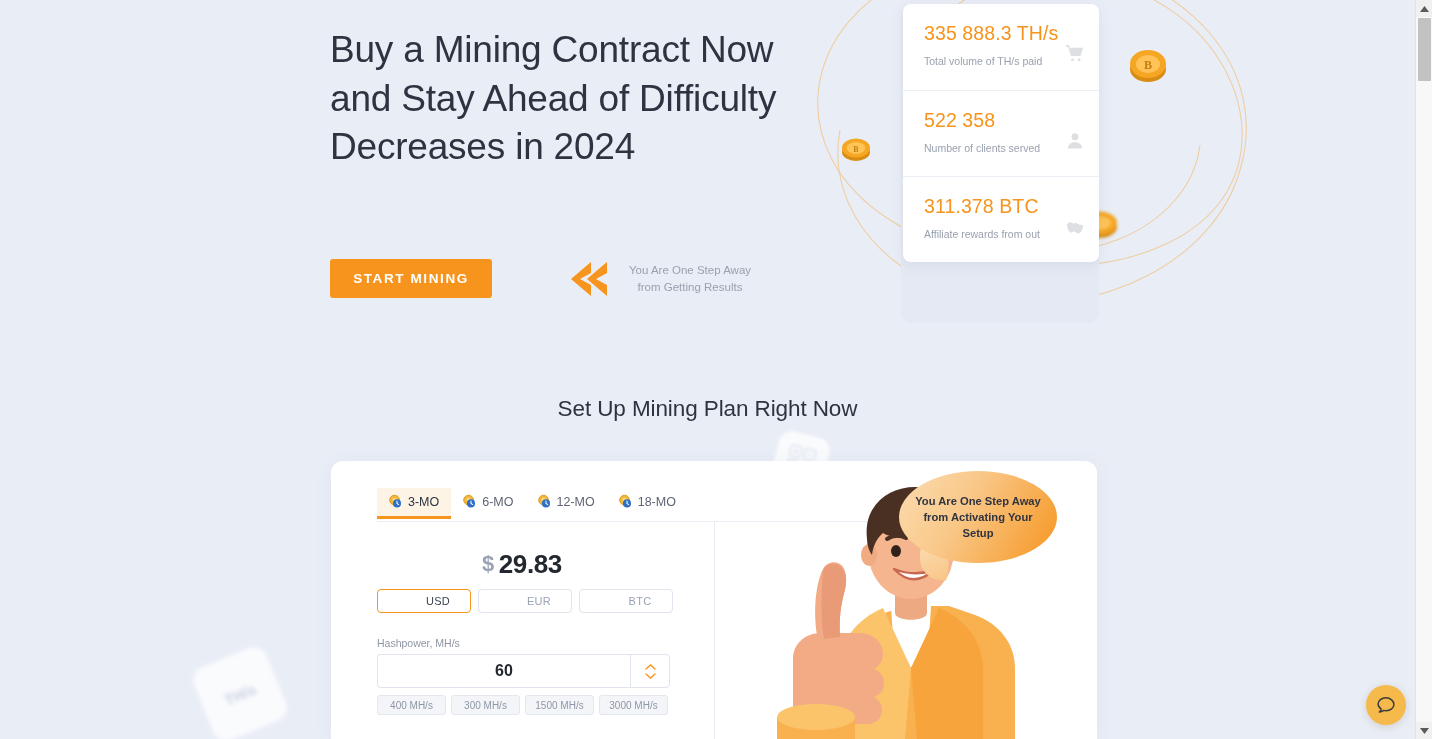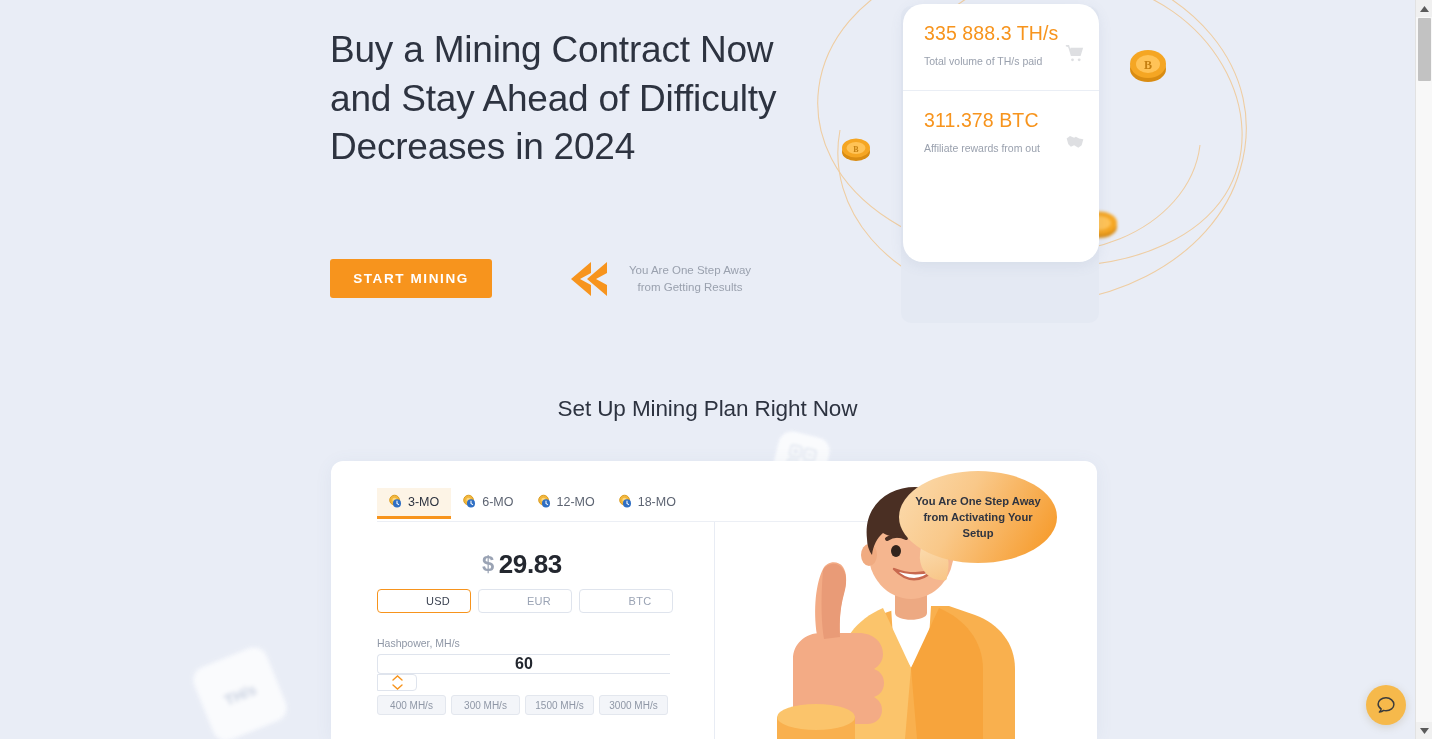--- a/index.html
+++ b/index.html
@@ -42,21 +42,21 @@
   .coin-b { left: 1127px; top: 45px; width: 42px; height: 40px; }
   .coin-c { left: 1079px; top: 208px; width: 40px; height: 32px; filter: blur(1.4px); }
 
   
   .stats-shadow {
     position: absolute; left: 901px; top: 6px; width: 198px; height: 317px;
     background: #e4e9f3; border-radius: 10px;
   }
   .stats-card {
     position: absolute; left: 903px; top: 4px; width: 196px; height: 258px;
-    background: #ffffff; border-radius: 20px; box-shadow: 0 3px 14px rgba(90,110,150,.10);
+    background: #ffffff; border-radius: 8px; box-shadow: 0 3px 14px rgba(90,110,150,.10);
     overflow: hidden;
   }
   .stat { position: relative; height: 86px; padding: 17px 20px 0 21px; }
   .stat + .stat { border-top: 1px solid #eaeef5; }
   .stat-value { font-size: 19.5px; color: #f7941d; font-weight: 400; line-height: 24px; letter-spacing: .1px; }
   .stat-label { margin-top: 9px; font-size: 10.5px; color: #9aa1ae; line-height: 14px; }
   .stat-icon { position: absolute; right: 14px; top: 40px; width: 20px; height: 20px; opacity: .28; }
 
   
   .section-title {
@@ -105,21 +105,21 @@
   .cur-row { position: absolute; left: 46px; top: 128px; display: flex; gap: 7px; }
   .cur-btn {
     width: 94px; height: 24px; border-radius: 4px; border: 1px solid #dfe4ed;
     background: #ffffff; color: #9aa3b4; font-size: 11px; letter-spacing: .3px;
     font-family: "Liberation Sans", sans-serif; cursor: pointer;
     display: flex; align-items: center; justify-content: center; padding-left: 28px;
   }
   .cur-btn.active { border-color: #f7941d; color: #3a4150; }
 
   .field-label { position: absolute; left: 46px; top: 176px; font-size: 10.5px; color: #8f97a6; }
-  .stepper { position: absolute; left: 46px; top: 193px; width: 293px; height: 34px; display: flex; flex-direction: column; }
+  .stepper { position: absolute; left: 46px; top: 193px; width: 293px; height: 34px; display: flex; }
   .stepper-input {
     flex: 1; border: 1px solid #dfe4ed; border-right: none; border-radius: 4px 0 0 4px;
     background: #ffffff; text-align: center; font-size: 16px; font-weight: 700; color: #23272f;
     font-family: "Liberation Sans", sans-serif; outline: none;
   }
   .stepper-btns {
     width: 40px; border: 1px solid #dfe4ed; border-radius: 0 4px 4px 0; background: #ffffff;
     display: flex; flex-direction: column; align-items: center; justify-content: center; gap: 3px; cursor: pointer;
   }
   .arrow-up, .arrow-dn { width: 11px; height: 6px; }
@@ -222,20 +222,28 @@
         <div class="stat-value">335 888.3 TH/s</div>
         <div class="stat-label">Total volume of TH/s paid</div>
         <svg class="stat-icon" viewBox="0 0 24 24" fill="#8a8f99">
           <path d="M1 2h3l3.6 11.6h10.2l2.4-7.6H7.2"></path>
           <path d="M1 2h3.2l3.5 11.4h10.4l2.5-7.9H6.6" fill="none" stroke="#8a8f99" stroke-width="1.7"></path>
           <circle cx="9" cy="19" r="1.7"></circle>
             <circle cx="17" cy="19" r="1.7"></circle>
         </svg>
       </div>
 
+      <div class="stat">
+        <div class="stat-value">522 358</div>
+        <div class="stat-label">Number of clients served</div>
+        <svg class="stat-icon" viewBox="0 0 24 24" fill="#8a8f99">
+          <circle cx="12" cy="7" r="4.2"></circle>
+            <path d="M3.5 21c0-4.7 3.8-7.4 8.5-7.4s8.5 2.7 8.5 7.4z"></path>
+        </svg>
+      </div>
 
       <div class="stat">
         <div class="stat-value">311.378 BTC</div>
         <div class="stat-label">Affiliate rewards from out</div>
         <svg class="stat-icon" viewBox="0 0 24 24" fill="#8a8f99">
           <path d="M2 9l4-3 5 2 2-1 4 2 5 1-2 7-4 3-5-3-4 2-3-3z"></path>
         </svg>
       </div>
 
     </div>

